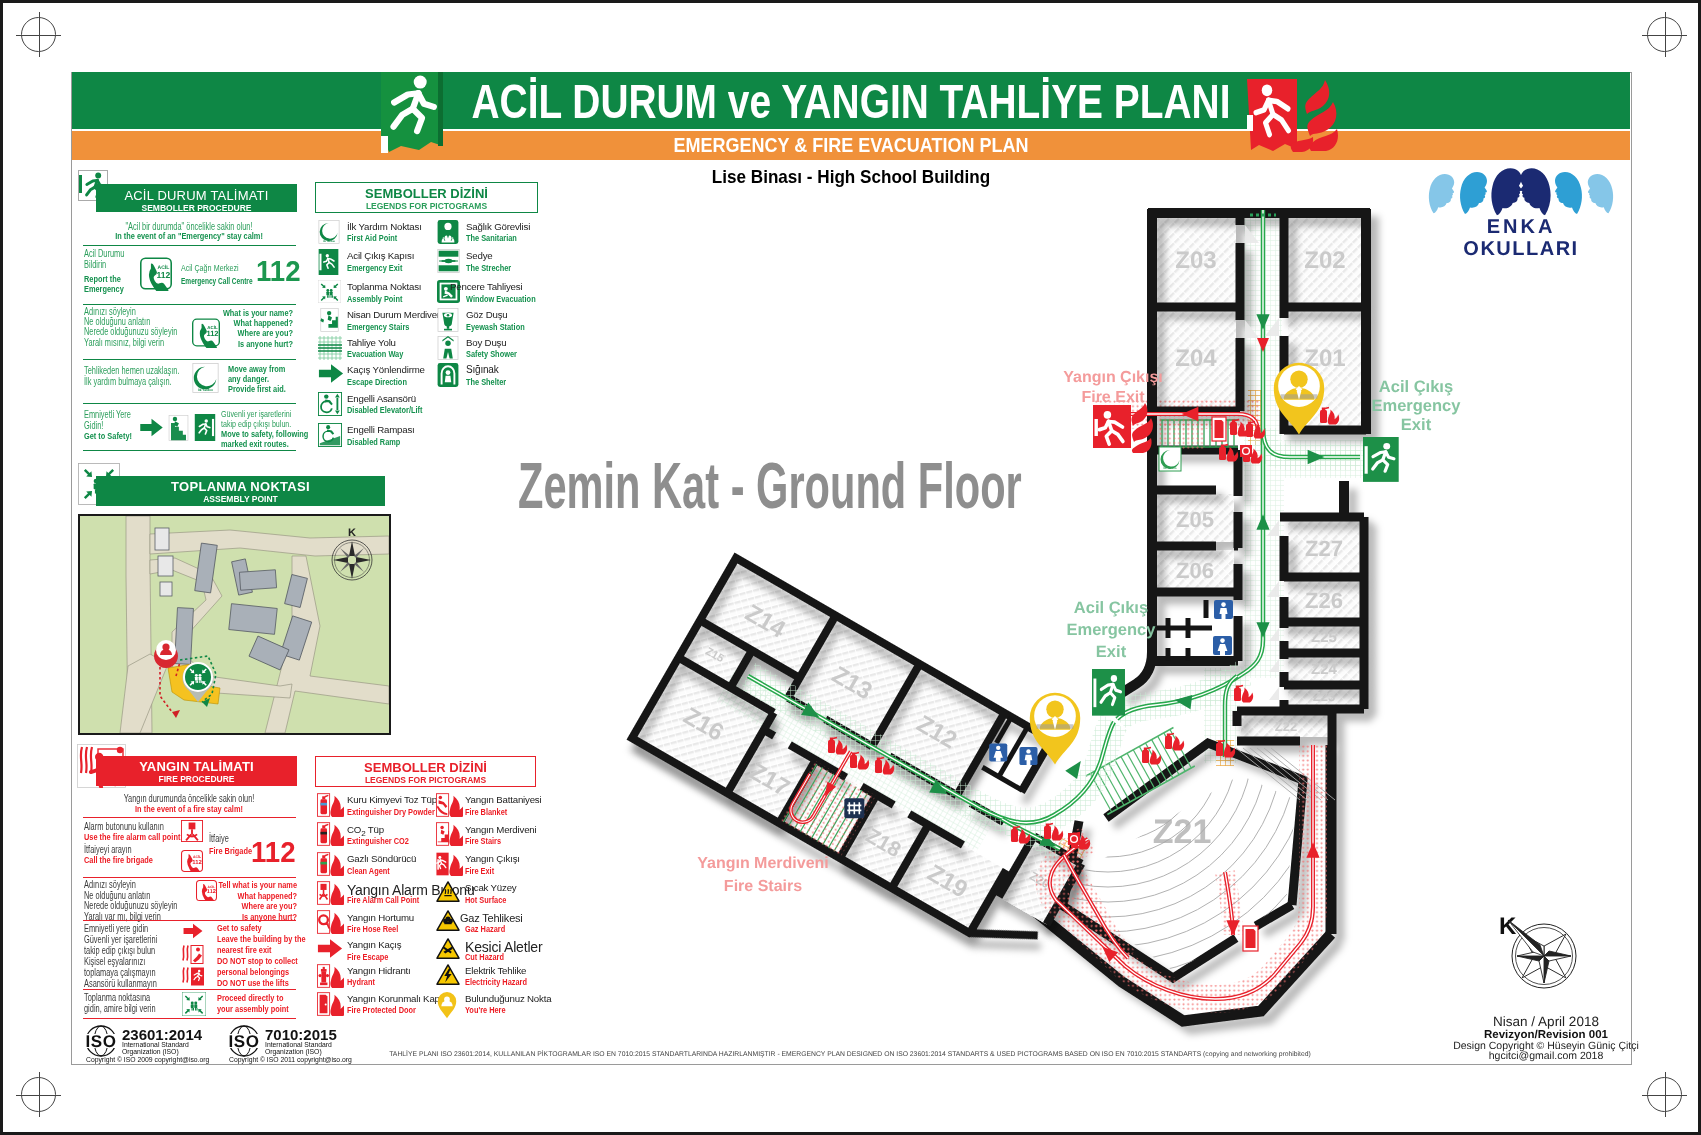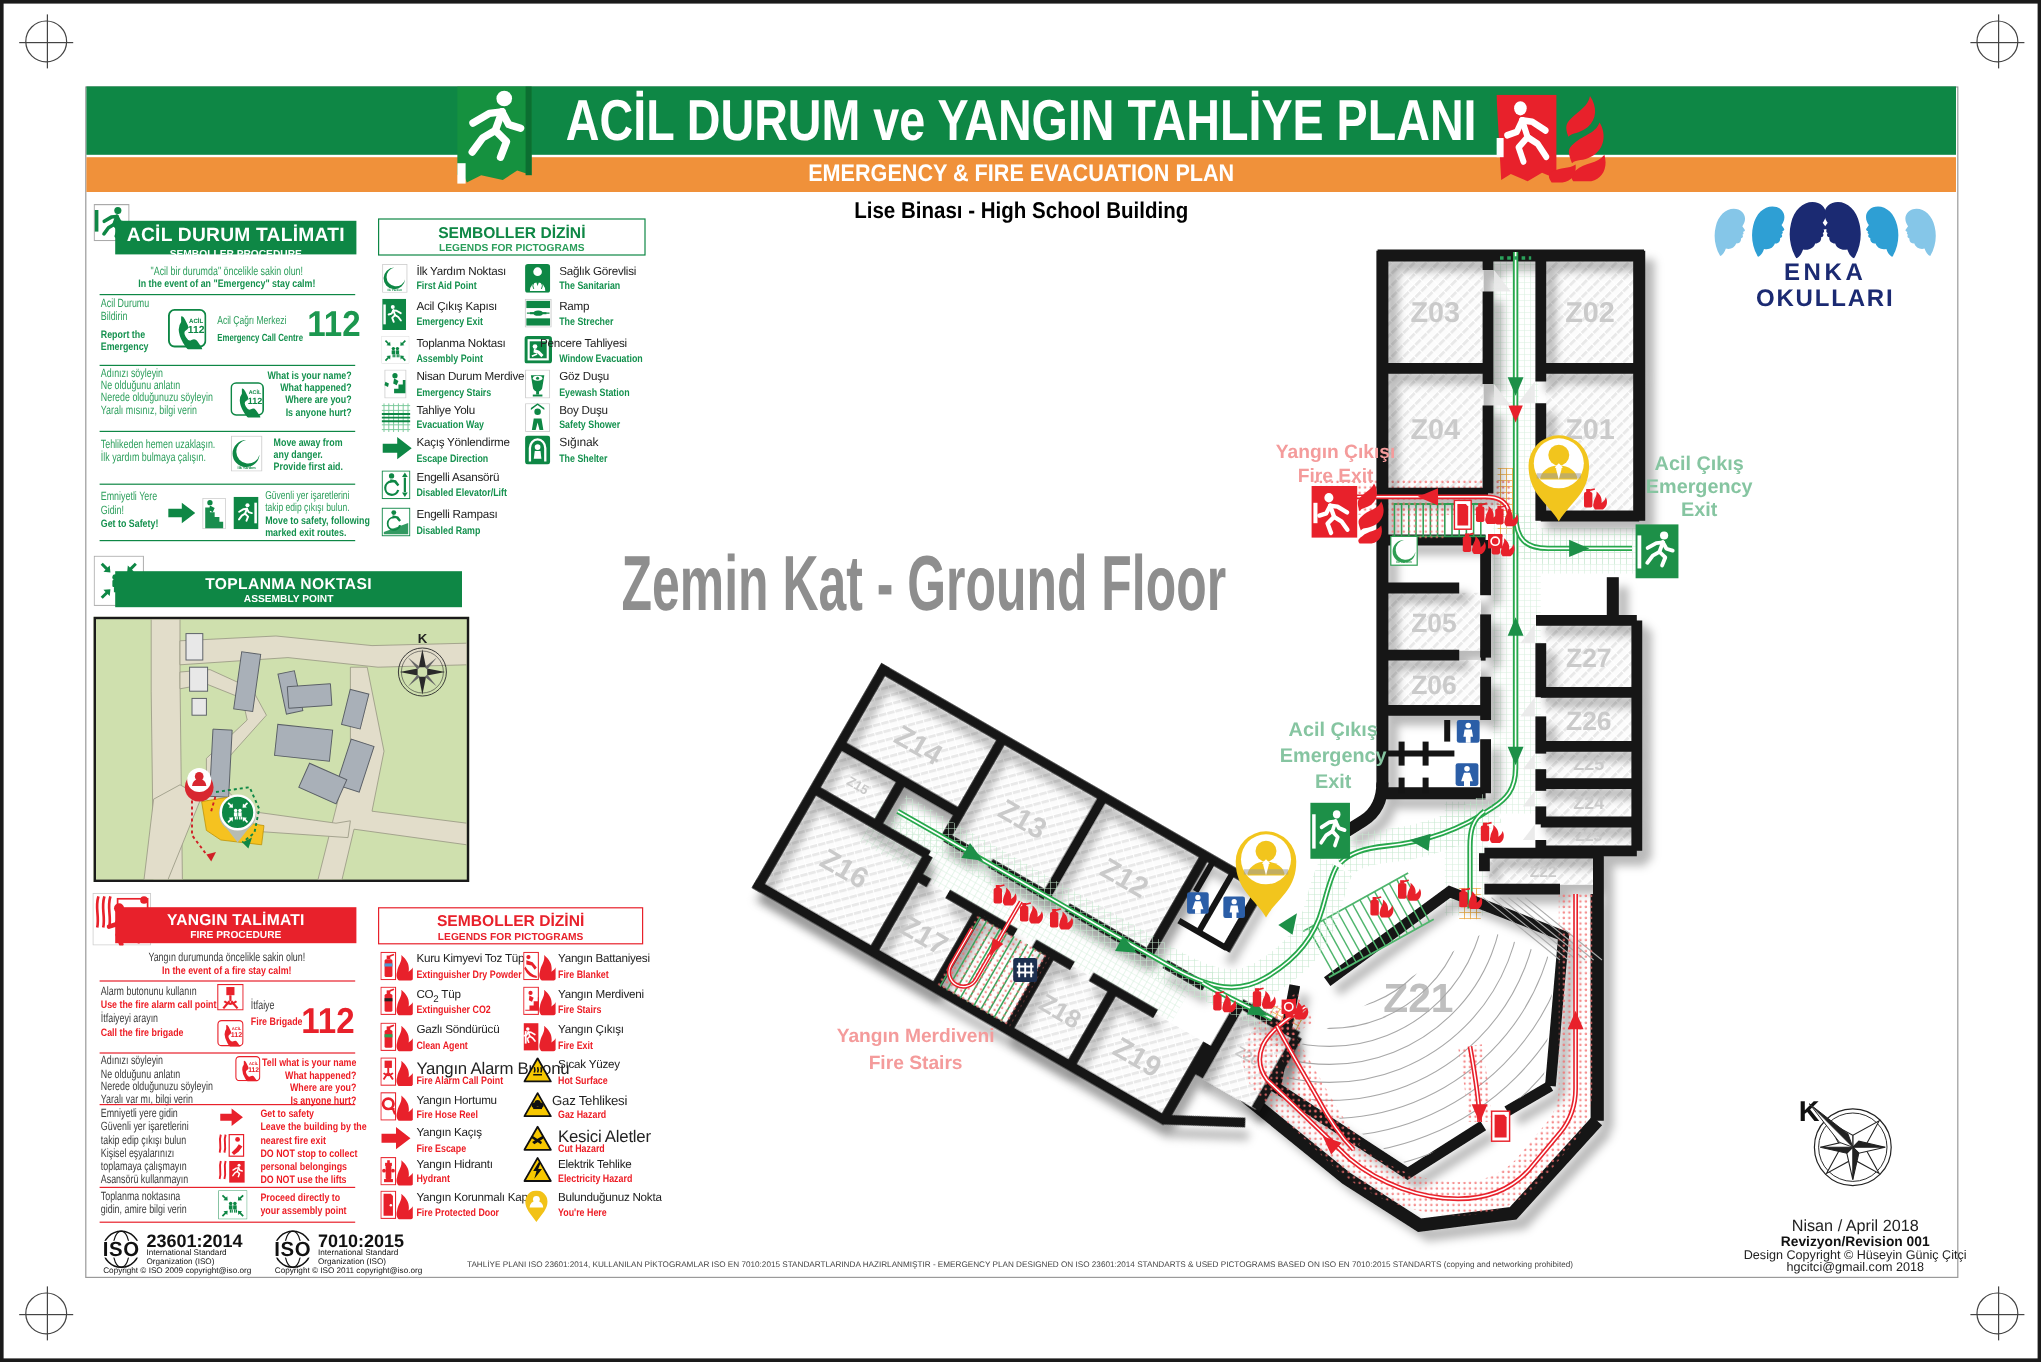--- a/index.html
+++ b/index.html
@@ -112,21 +112,21 @@
       <g fill="none" stroke="#0e8745" stroke-width="11" stroke-linecap="round" stroke-linejoin="round">
    <path d="M18,46 L40,33 L57,31"></path>
         <path d="M57,31 L66,48 L82,53"></path>
    <path d="M57,31 L48,56 L63,71 L55,92"></path>
         <path d="M48,56 L31,66 L17,85"></path>
       </g>
    <circle cx="60" cy="13" r="11" fill="#0e8745"></circle>
     </g>
 </svg>
 <div class="abs" style="left:96px;top:184px;width:201px;height:28px;background:#0e8745;text-align:center;color:#fff">
-  <div style="font-size:16px;font-weight:bold;margin-top:4px;letter-spacing:0.2px">ACİL DURUM TALİMATI</div>
+  <div style="font-size:13px;font-weight:normal;margin-top:4px;letter-spacing:0.2px">ACİL DURUM TALİMATI</div>
   <div style="font-size:8.5px;font-weight:bold;margin-top:0px">SEMBOLLER PROCEDURE</div>
 </div>
 <div class="abs gtxt cc" style="left:78px;top:221px;width:222px;text-align:center;font-size:10px">"Acil bir durumda" öncelikle sakin olun!</div>
 <div class="abs gbold cc" style="left:78px;top:230.5px;width:222px;text-align:center;font-size:9px">In the event of an "Emergency" stay calm!</div>
 <div class="abs" style="left:83px;top:245px;width:213px;height:1.4px;background:#0e8745"></div>
 <div class="abs gtxt" style="left:84px;top:249px;font-size:10px;line-height:10.5px">Acil Durumu<br>Bildirin</div>
 <div class="abs gbold" style="left:84px;top:275px;font-size:9px;line-height:9.5px">Report the<br>Emergency</div>
 <svg class="abs" style="left:140px;top:256px" width="32" height="35" viewBox="0 0 41 41">
  <rect x="1" y="1" width="39" height="39" rx="6" fill="#fff" stroke="#0e8745" stroke-width="2"></rect>
  <g style="color:#0e8745">
@@ -467,21 +467,21 @@
 <svg class="abs" style="left:437px;top:249px" width="23" height="24" viewBox="0 0 26 28">
     <rect x="0.5" y="0.5" width="25" height="27" fill="#fff" stroke="#ccc" stroke-width="0.9"></rect>
     <rect x="1.5" y="2" width="23" height="7" fill="#0e8745"></rect>
     <rect x="1.5" y="19" width="23" height="7" fill="#0e8745"></rect>
     <g stroke="#0e8745" stroke-width="1.2" fill="none">
       <path d="M2,14 H24"></path>
     </g>
     <ellipse cx="13" cy="14" rx="4.5" ry="2.6" fill="#0e8745"></ellipse>
     <rect x="5" y="13" width="16" height="2" fill="#0e8745"></rect>
   </svg>
-<div class="abs" style="left:466px;top:250px;font-size:9.7px;color:#222;letter-spacing:-0.2px">Ramp</div>
+<div class="abs" style="left:466px;top:250px;font-size:9.7px;color:#222;letter-spacing:-0.2px">Sedye</div>
 <div class="abs gbold" style="left:466px;top:262.5px;font-size:9px">The Strecher</div>
 <svg class="abs" style="left:437px;top:280px" width="23" height="23" viewBox="0 0 26 26">
     <rect width="26" height="26" rx="3" fill="#0e8745"></rect>
     <rect x="4" y="4" width="18" height="18" fill="none" stroke="#fff" stroke-width="2"></rect>
     <g fill="#fff">
       <circle cx="10" cy="10" r="2.2"></circle>
       <path d="M9,12 l5,2 4,4 -2,2 -3.5,-3.5 -4,-1 z"></path>
     </g>
     <path d="M7,19 l5,-2" stroke="#fff" stroke-width="1.6"></path>
   </svg>

